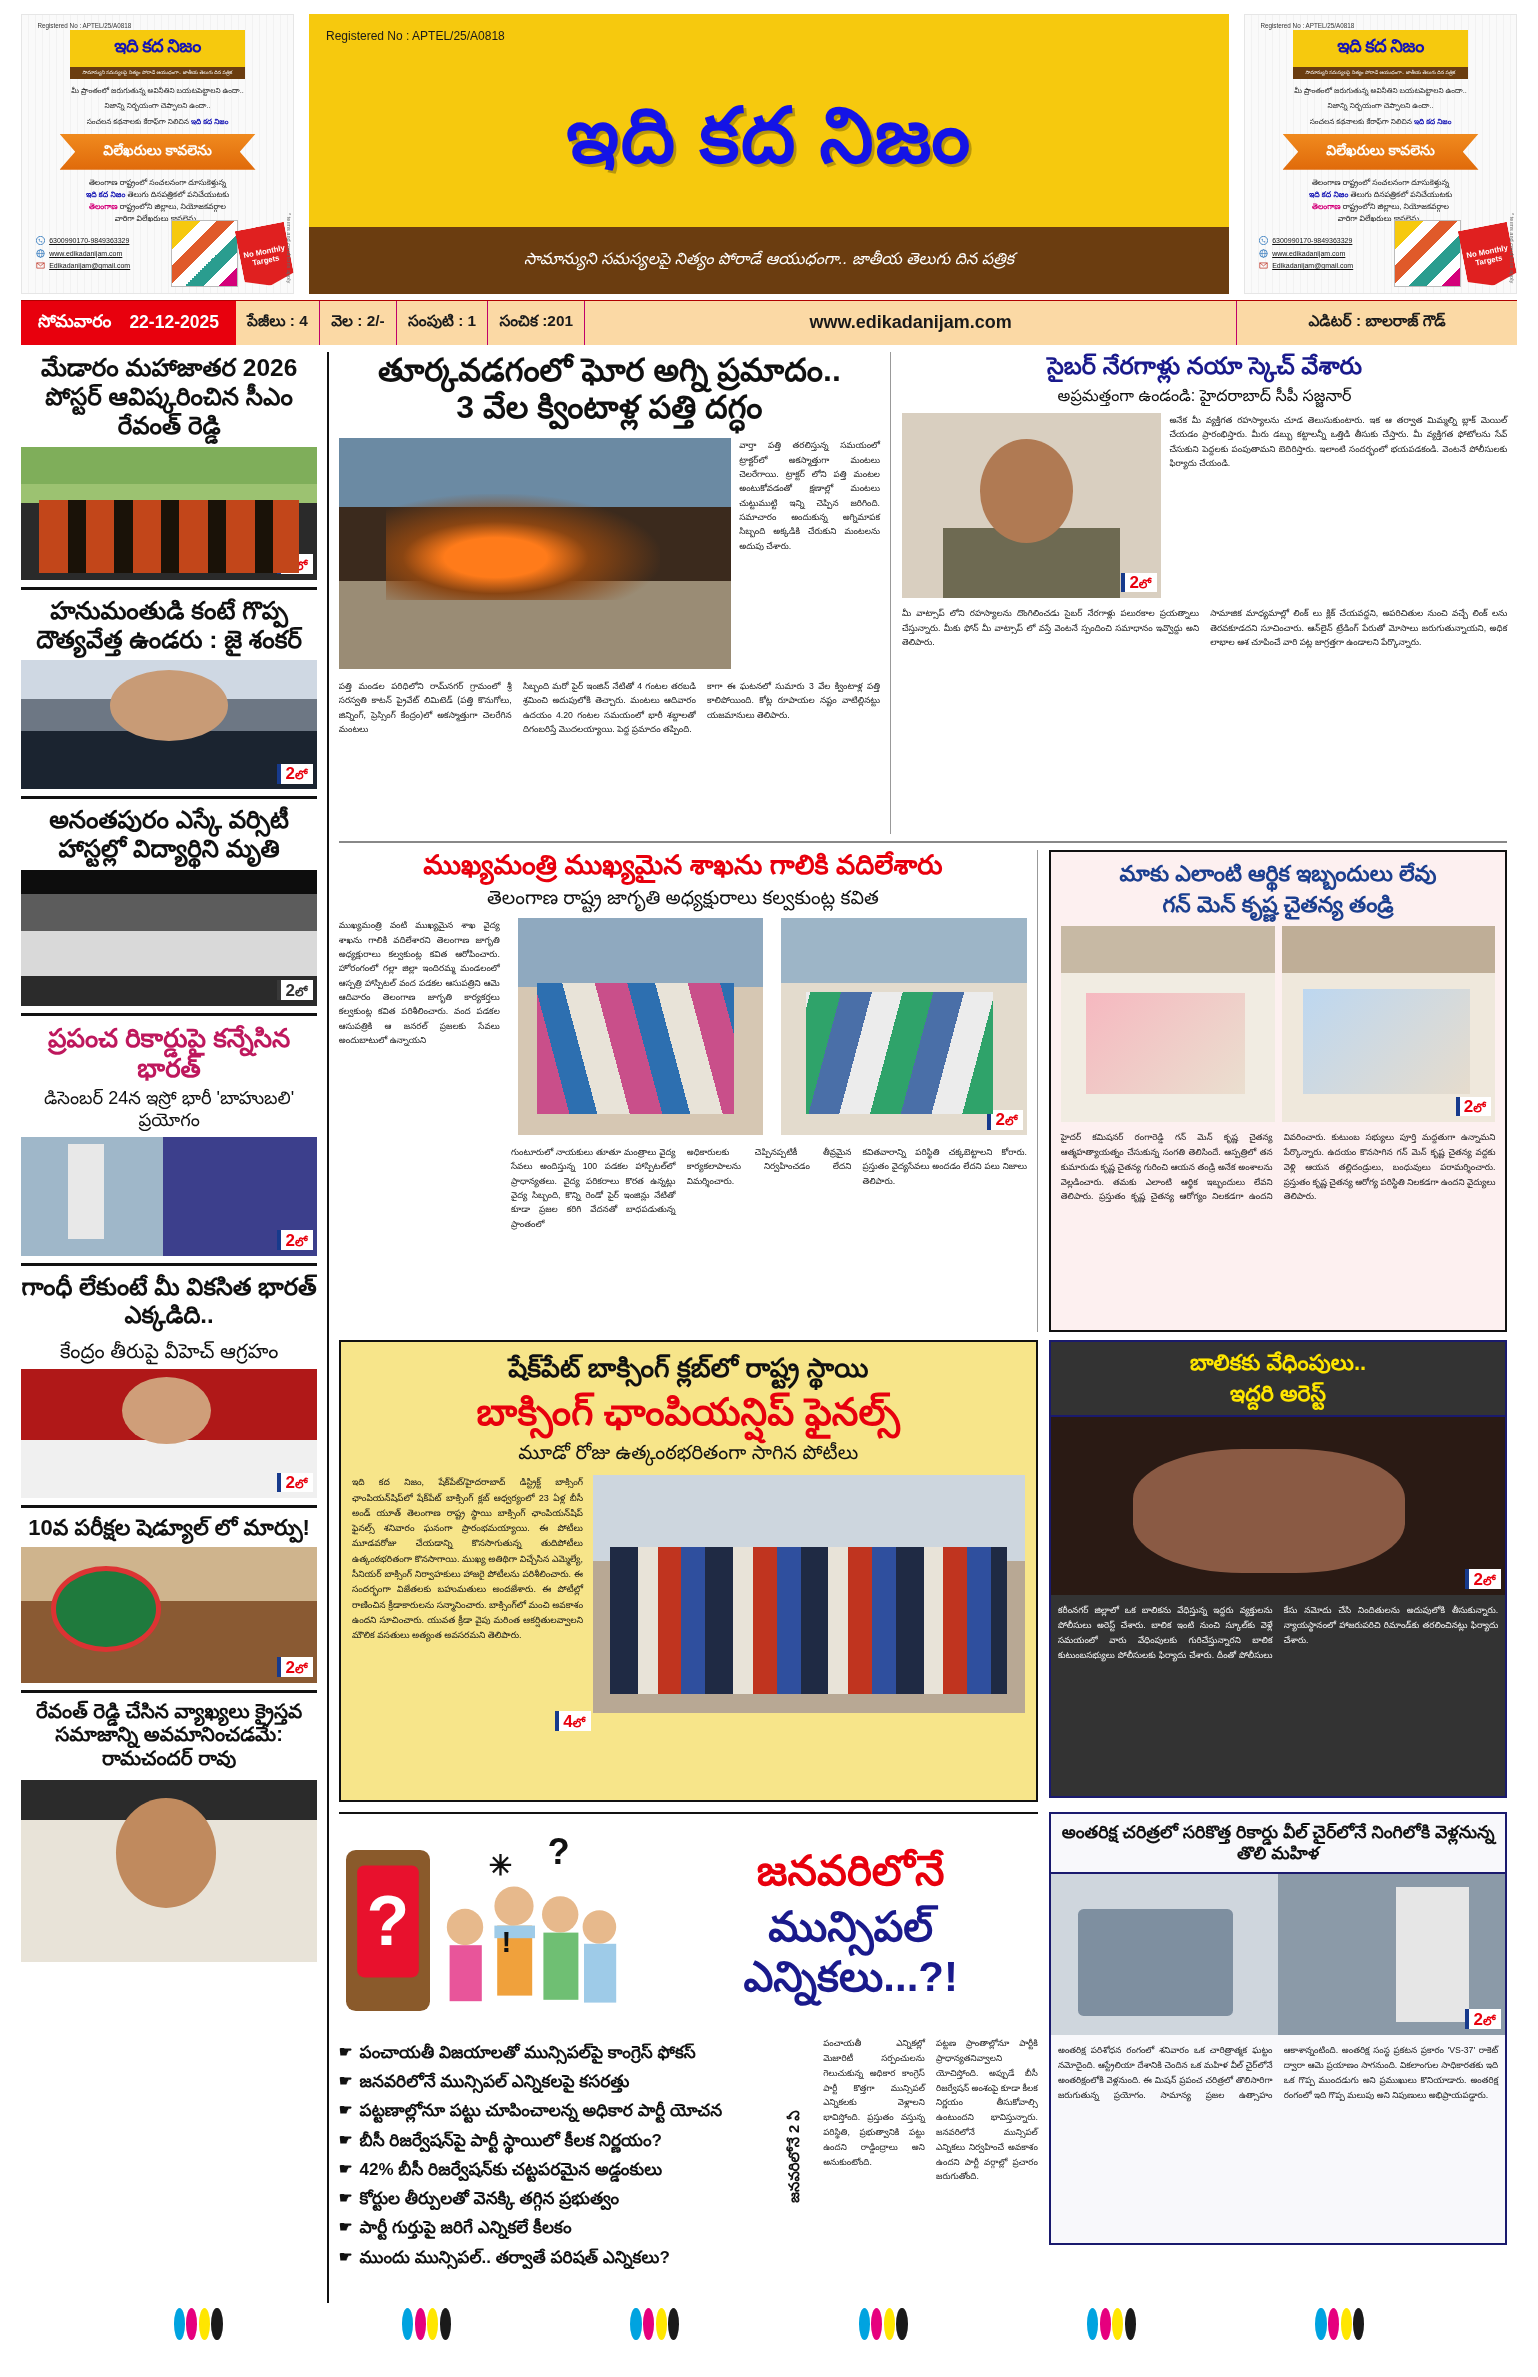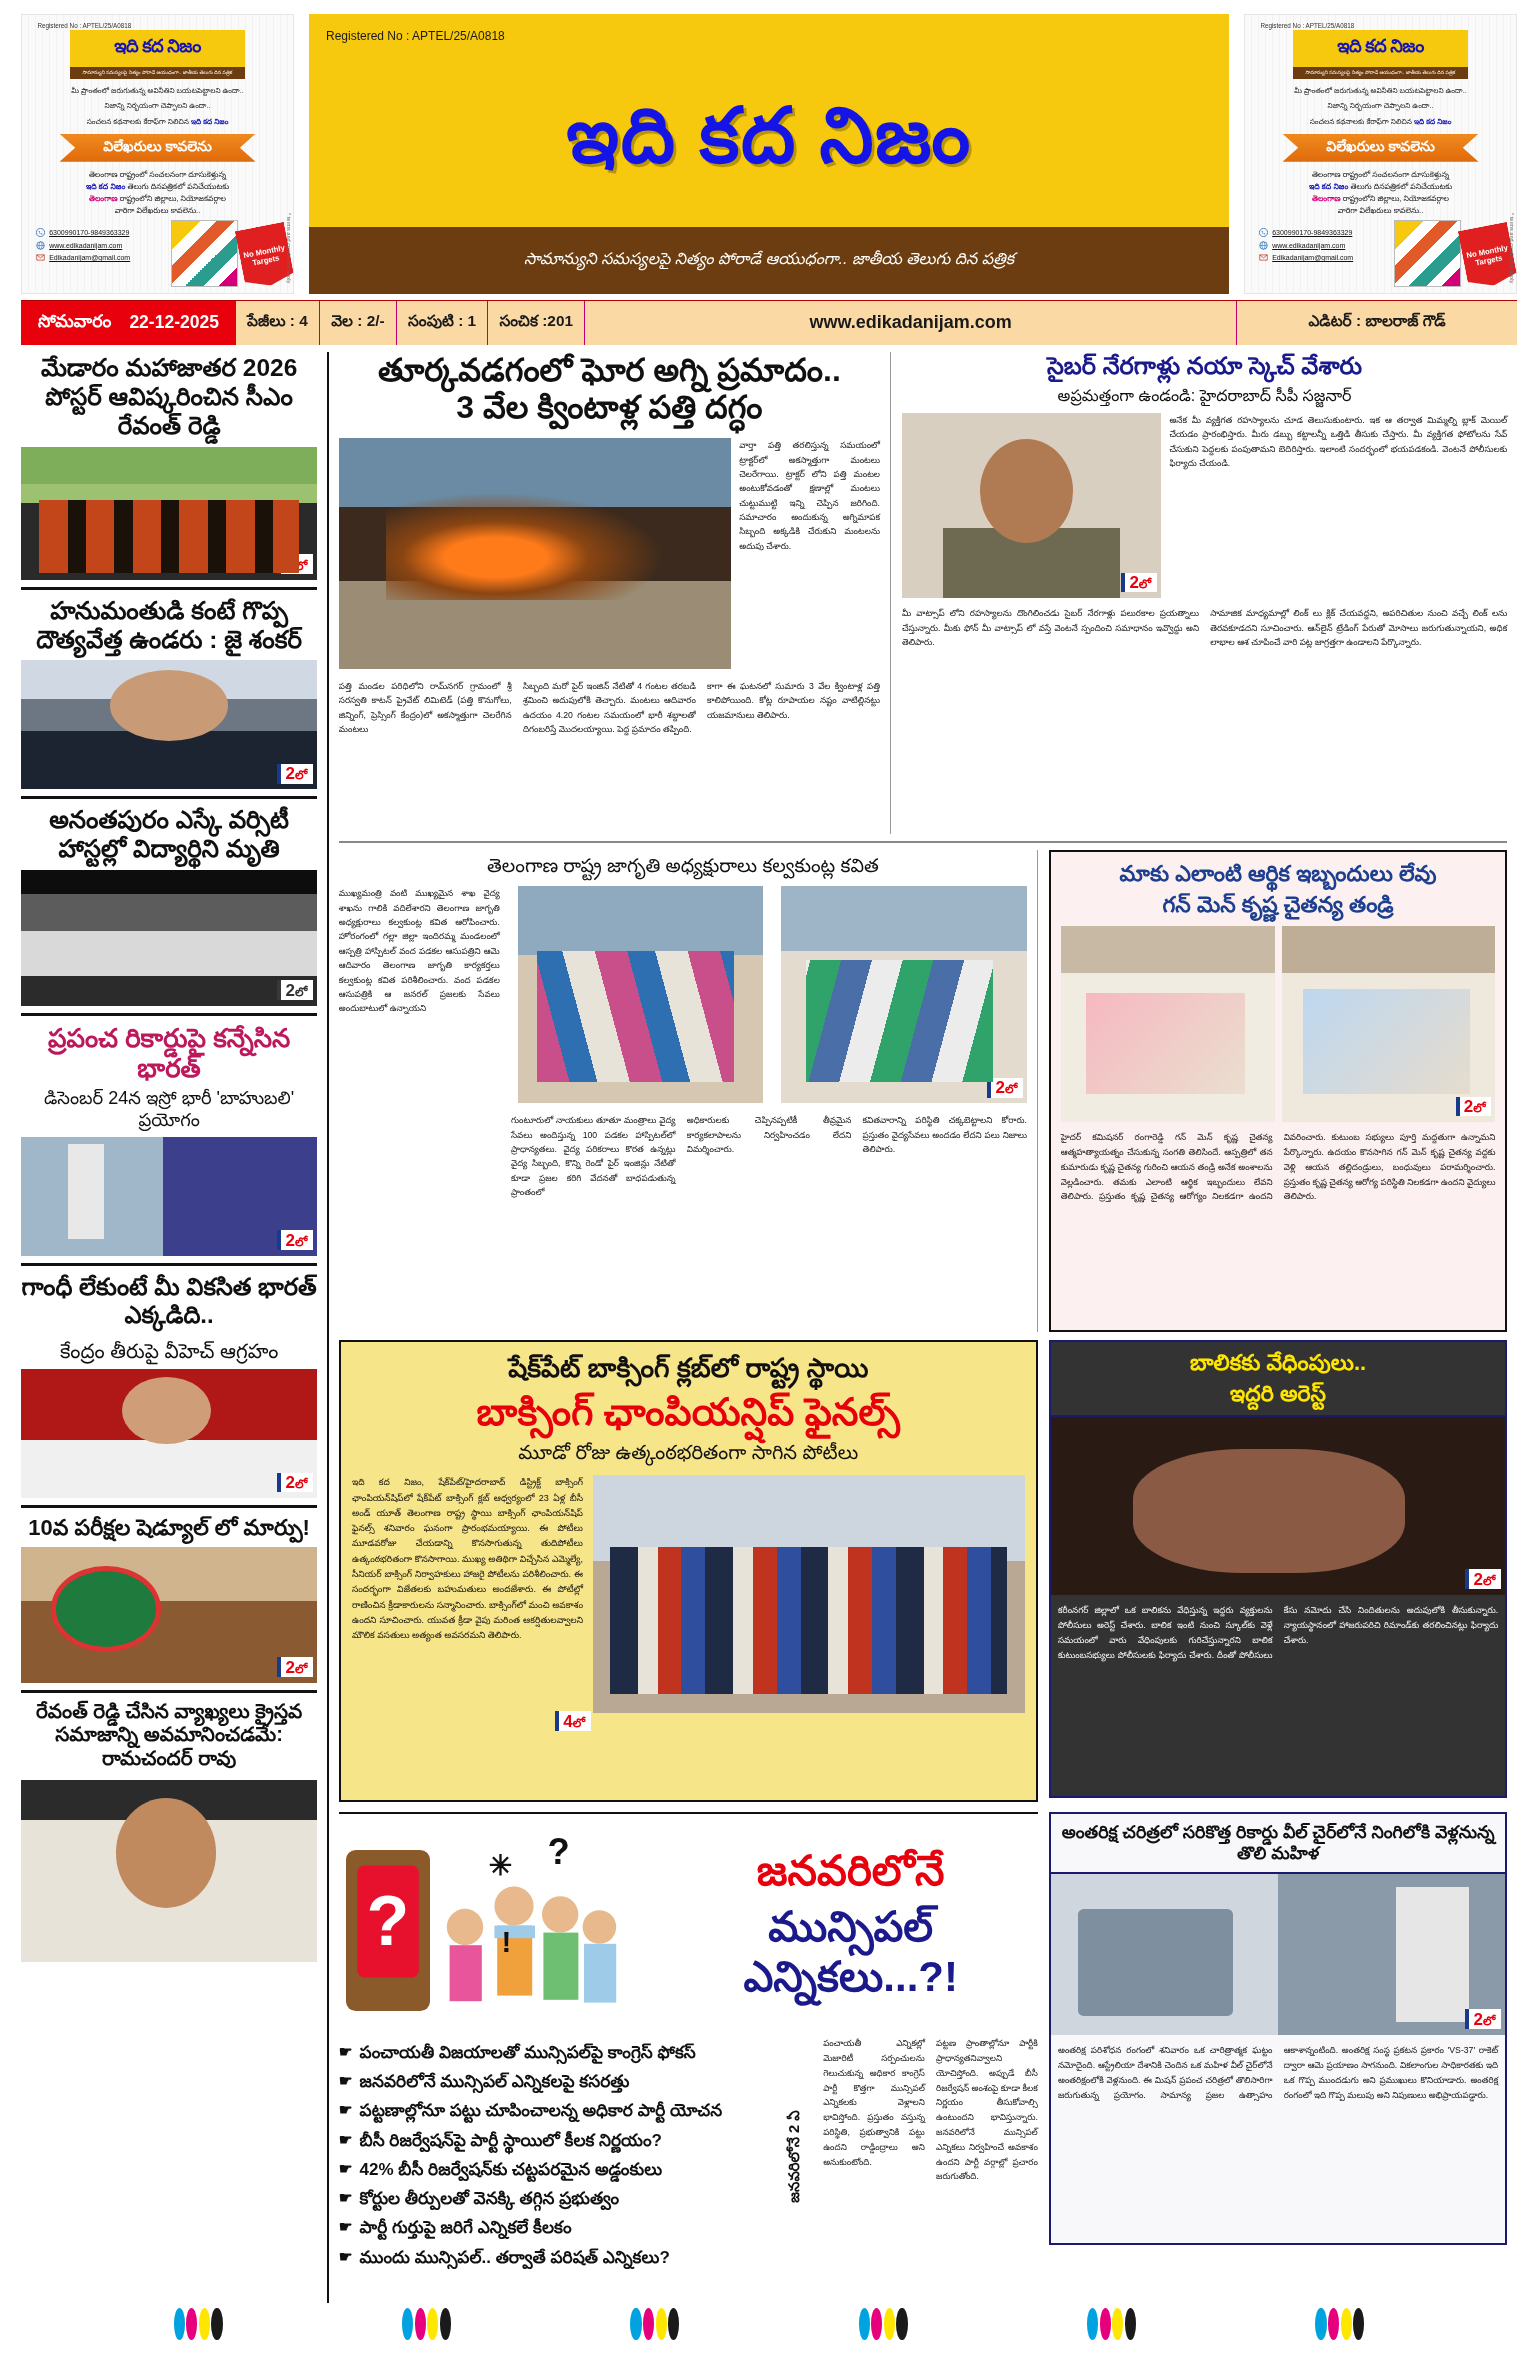--- a/index.html
+++ b/index.html
@@ -14,21 +14,21 @@
   .masthead { position: relative; display: flex; height: 294px; padding: 14px 21px 0 21px; gap: 15px; }
   .ad-col { width: 273px; background: #fff; border: 0.7px solid #e6e6e6; position: relative; padding: 7px 5.6px; display: flex; flex-direction: column; align-items: center;
             background-image: repeating-linear-gradient(90deg, #fafafa 0 6.3px, #f2f2f2 6.3px 7px), repeating-linear-gradient(0deg, #fcfcfc 0 4.9px, #f4f4f4 4.9px 5.6px); }
   .ad-reg { font-size: 6.3px; color: #333; align-self: flex-start; margin-left: 9.8px; }
   .ad-logo { width: 175px; height: 49px; background: #f6c90e; display: flex; align-items: center; justify-content: center;
              border-bottom: 12.6px solid #6b3d10; margin-top: 1.4px; }
   .ad-logo span { color: #1414b4; font-weight: bold; font-size: 18px; letter-spacing: -0.7px; }
   .ad-logo-sub { width: 175px; margin-top: -12px; height: 12px; color: #fff; font-size: 4.9px; display: flex; align-items: center; justify-content: center; }
   .ad-line { font-size: 7.3px; color: #1a1a1a; margin-top: 6.3px; text-align: center; line-height: 1.3; }
   .ad-line b { color: #1414b4; }
-  .ad-ribbon { margin-top: 7px; width: 196px; height: 28px; background: linear-gradient(180deg,#f08a1e,#e06a0a);
+  .ad-ribbon { margin-top: 7px; width: 196px; height: 36px; background: linear-gradient(180deg,#f08a1e,#e06a0a);
                color: #fff; font-size: 14px; font-weight: bold; display: flex; align-items: center; justify-content: center;
                clip-path: polygon(0 0, 100% 0, 92% 50%, 100% 100%, 0 100%, 8% 50%); box-shadow: 0 2.1px 3.5px rgba(0,0,0,.3); }
   .ad-body { font-size: 7.7px; color: #111; text-align: center; margin-top: 7px; line-height: 1.55; }
   .ad-body .blu { color: #1414b4; font-weight: bold; }
   .ad-body .pnk { color: #d4007a; font-weight: bold; }
   .ad-contact { margin-top: 8.4px; width: 100%; font-size: 7px; color: #111; }
   .ad-contact div { display: flex; align-items: center; gap: 4.2px; margin: 3.5px 0 3.5px 8.4px; }
   .ci { width: 9px; height: 9px; flex: 0 0 9px; }
   .stamp { position: absolute; right: 2.8px; bottom: 7px; width: 50px; height: 60px; background: #e02020; color: #fff;
            font-size: 7.7px; font-weight: bold; display: flex; flex-direction: column; align-items: center; justify-content: center;
@@ -347,20 +347,21 @@
             <div class="just">సామాజిక మాధ్యమాల్లో లింక్ లు క్లిక్ చేయవద్దని, అపరిచితుల నుంచి వచ్చే లింక్ లను తెరవకూడదని సూచించారు. ఆన్‌లైన్ ట్రేడింగ్ పేరుతో మోసాలు జరుగుతున్నాయని, అధిక లాభాల ఆశ చూపించే వారి పట్ల జాగ్రత్తగా ఉండాలని పేర్కొన్నారు.</div>
           </div>
         </div>
       </div>
 
       <div style="border-top:2.1px solid #888;margin:7px 0"></div>
 
       <div style="display:flex;gap:11.2px;height:482px">
 
         <div style="width:699px;border-right:1.4px solid #999;padding-right:9.8px">
+          <div class="hl" style="font-size:27px;color:#e8000d">ముఖ్యమంత్రి ముఖ్యమైన శాఖను గాలికి వదిలేశారు</div>
           <div class="sub" style="font-size:19px;margin-top:5.6px">తెలంగాణ రాష్ట్ర జాగృతి అధ్యక్షురాలు కల్వకుంట్ల కవిత</div>
           <div style="display:flex;gap:18px;margin-top:8.4px">
             <div class="just" style="width:161px;font-size:8.7px;line-height:1.65">ముఖ్యమంత్రి వంటి ముఖ్యమైన శాఖ వైద్య శాఖను గాలికి వదిలేశారని తెలంగాణ జాగృతి అధ్యక్షురాలు కల్వకుంట్ల కవిత ఆరోపించారు. హోరంగంలో గల్లా జిల్లా ఇందిరమ్మ మండలంలో ఆస్పత్రి హాస్పిటల్ వంద పడకల ఆసుపత్రిని ఆమె ఆదివారం తెలంగాణ జాగృతి కార్యకర్తలు కల్వకుంట్ల కవిత పరిశీలించారు. వంద పడకల ఆసుపత్రికి ఆ జనరల్ ప్రజలకు సేవలు అందుబాటులో ఉన్నాయని</div>
             <div class="photo p-hosp1" style="flex:1;height:217px"></div>
             <div class="photo p-hosp2" style="flex:1;height:217px">
               <span class="badge2"><span>2</span><i>లో</i></span>
             </div>
           </div>
           <div style="display:flex;gap:11.2px;margin-top:9.8px;font-size:8.7px;line-height:1.65">
             <div class="just" style="width:161px">&nbsp;</div>

